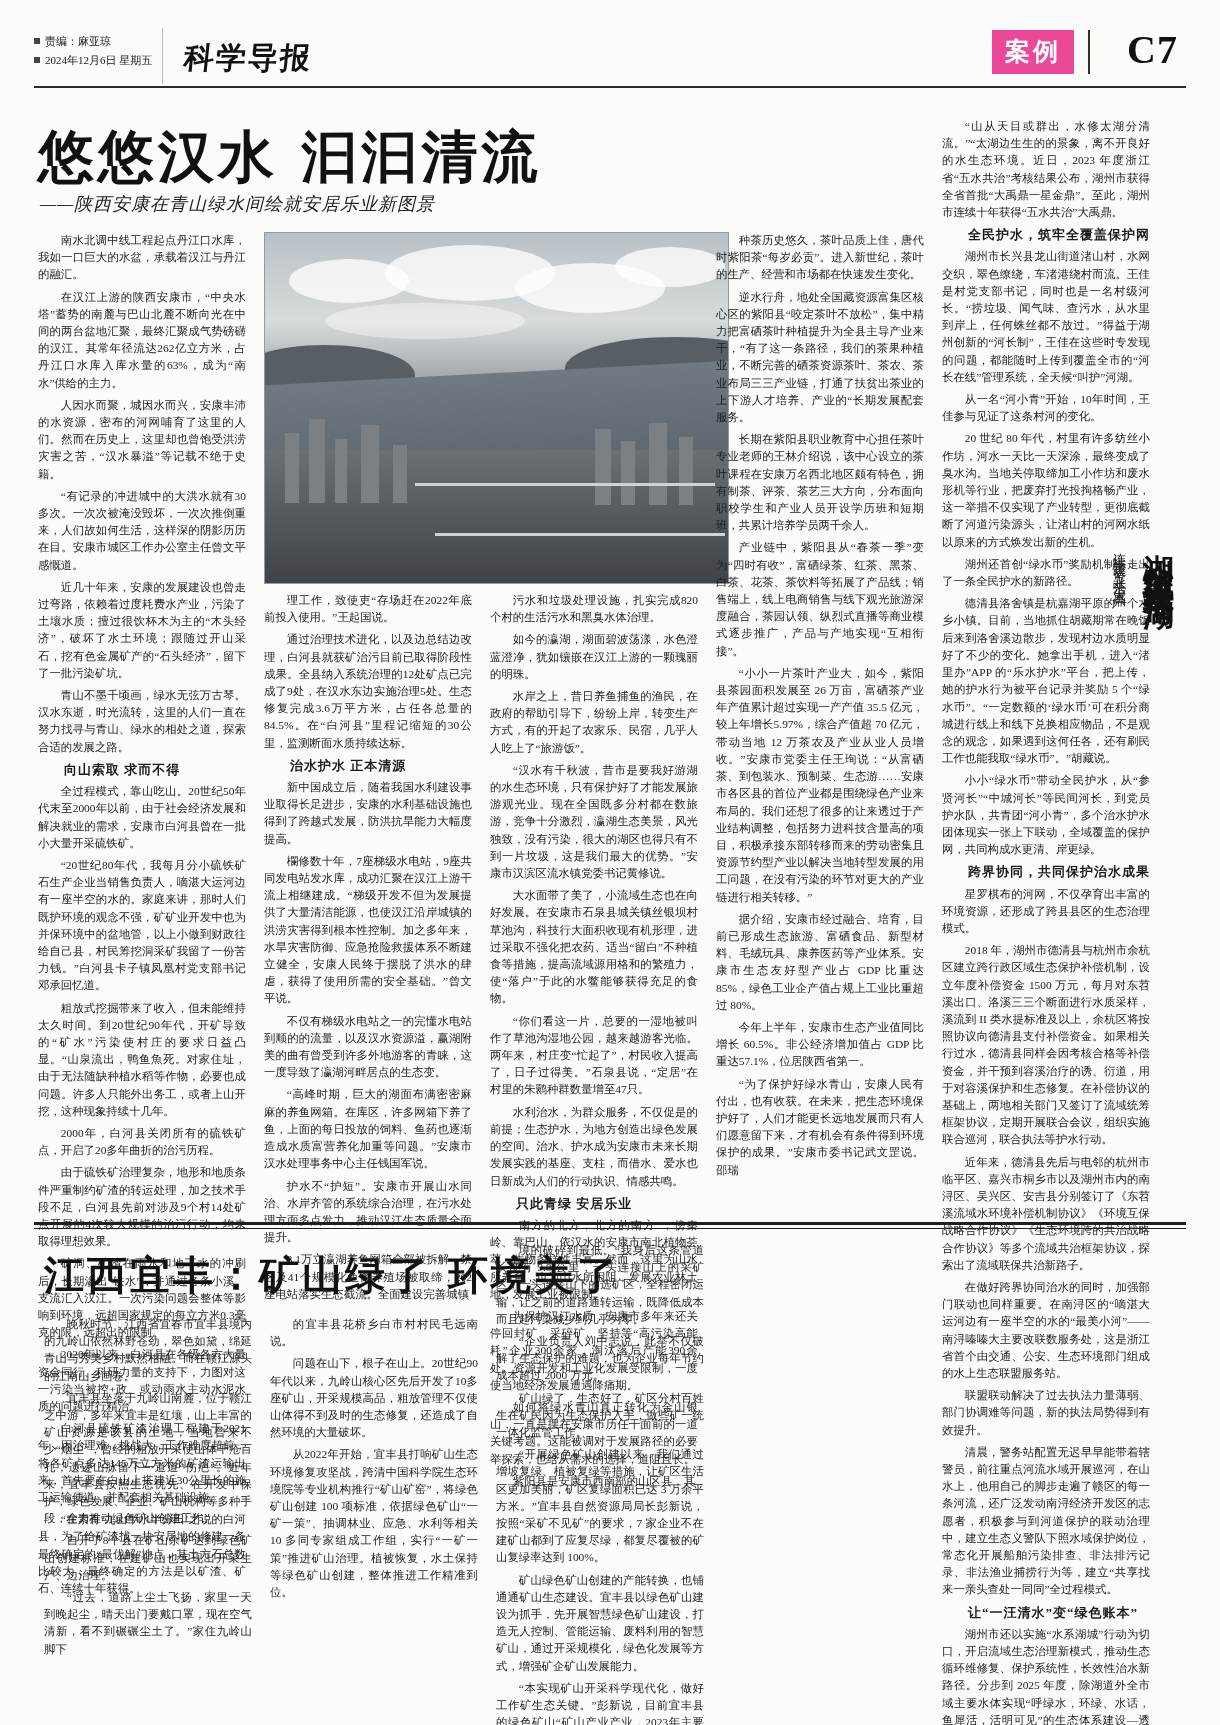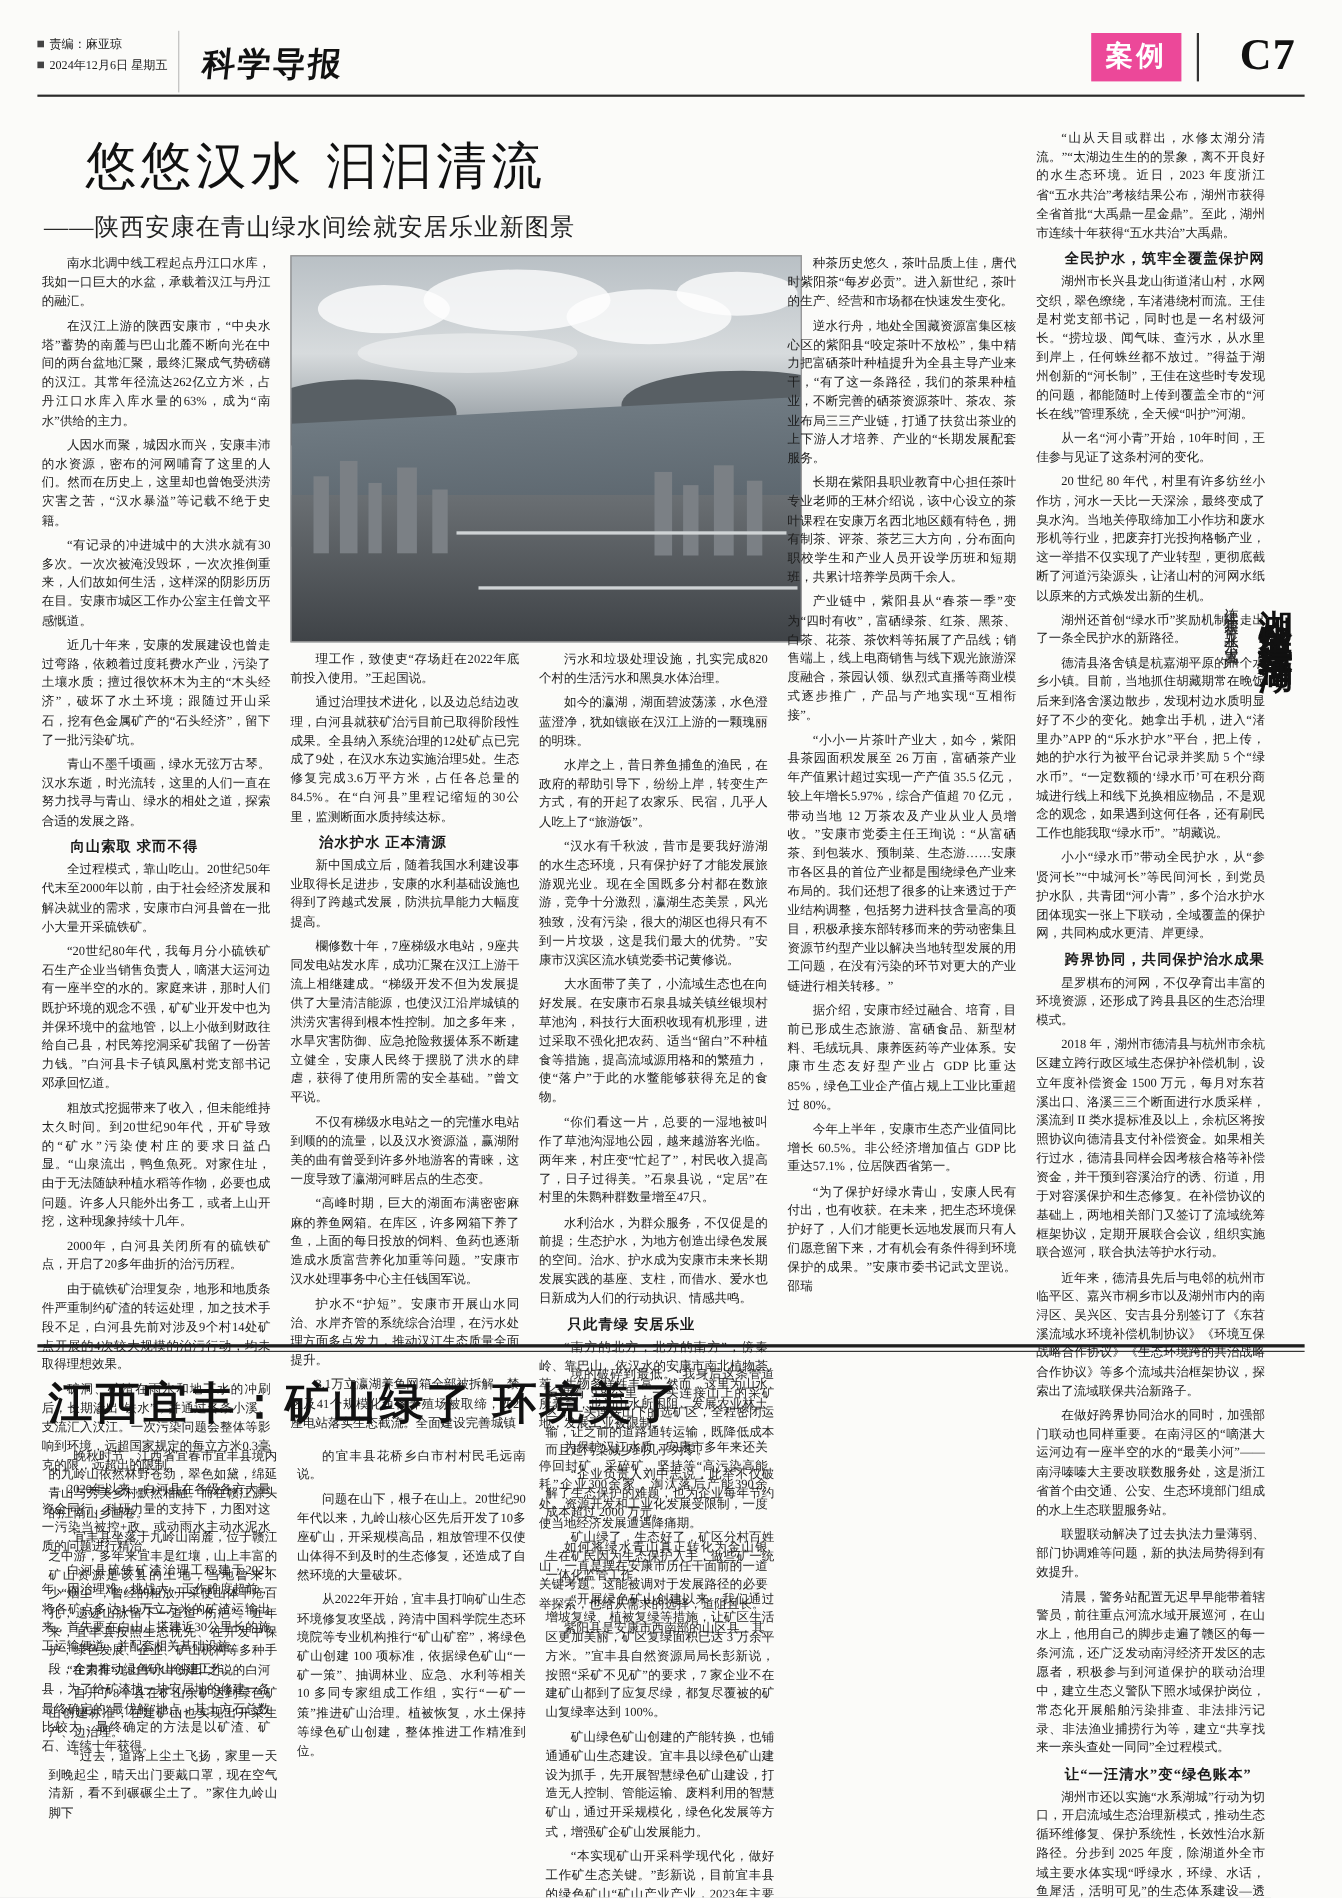--- a/index.html
+++ b/index.html
@@ -19,23 +19,23 @@
     transform:skewX(-6deg);}
   .mh-case{position:absolute;right:112px;top:4px;width:82px;height:44px;background:#ec4899;color:#fff;
     font-size:25px;font-weight:bold;letter-spacing:3px;text-align:center;line-height:44px;}
   .mh-vr{position:absolute;right:96px;top:4px;width:2px;height:44px;background:#333;}
   .mh-page{position:absolute;right:8px;top:0px;font-size:40px;font-weight:bold;color:#111;
     font-family:"Liberation Serif",serif;letter-spacing:1px;}
   .mh-bottomline{position:absolute;left:0;top:60px;width:1152px;height:2px;background:#2b2b2b;}
 
   
   .top{position:absolute;left:34px;top:100px;width:1152px;height:1090px;}
-  .headline{position:absolute;left:4px;top:20px;font-size:46px;font-weight:normal;letter-spacing:4px;color:#111;
-    font-family:"DejaVu Serif",serif;margin-left:40px;}
-  .subhead{position:absolute;left:6px;top:92px;font-size:22px;color:#222;letter-spacing:1px;}
+  .headline{position:absolute;left:4px;top:20px;font-size:56px;font-weight:bold;letter-spacing:4px;color:#111;
+    font-family:"DejaVu Serif",serif;}
+  .subhead{position:absolute;left:6px;top:92px;font-size:18px;color:#222;letter-spacing:1px;font-style:italic;}
 
   .col{position:absolute;font-size:11.4px;line-height:17.2px;color:#1b1b1b;text-align:justify;}
   .col p{margin:0 0 5px 0;text-indent:2em;}
   .secttitle{font-weight:bold;font-size:13px;letter-spacing:1px;margin:9px 0 6px 0;text-indent:0;text-align:left;}
 
   .photo{position:absolute;left:230px;top:132px;width:463px;height:350px;
     background:#8d9195;overflow:hidden;border:1px solid #999;}
   .photo .sky{position:absolute;left:0;top:0;width:100%;height:42%;
     background:linear-gradient(#b9c0c5,#d7dbdd 60%,#9fa6ab);}
   .photo .cloud{position:absolute;border-radius:50%;background:rgba(255,255,255,.75);}

